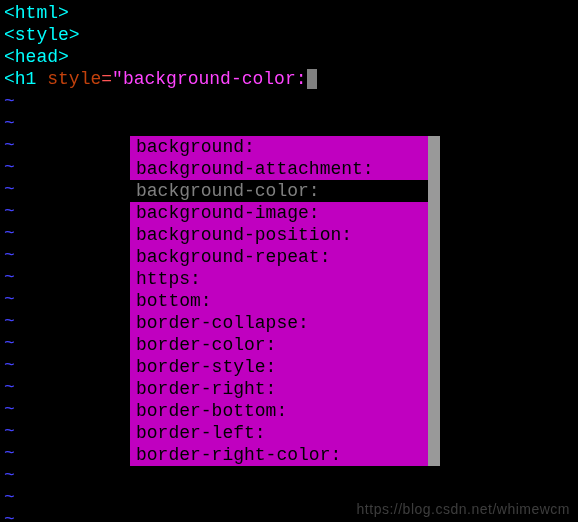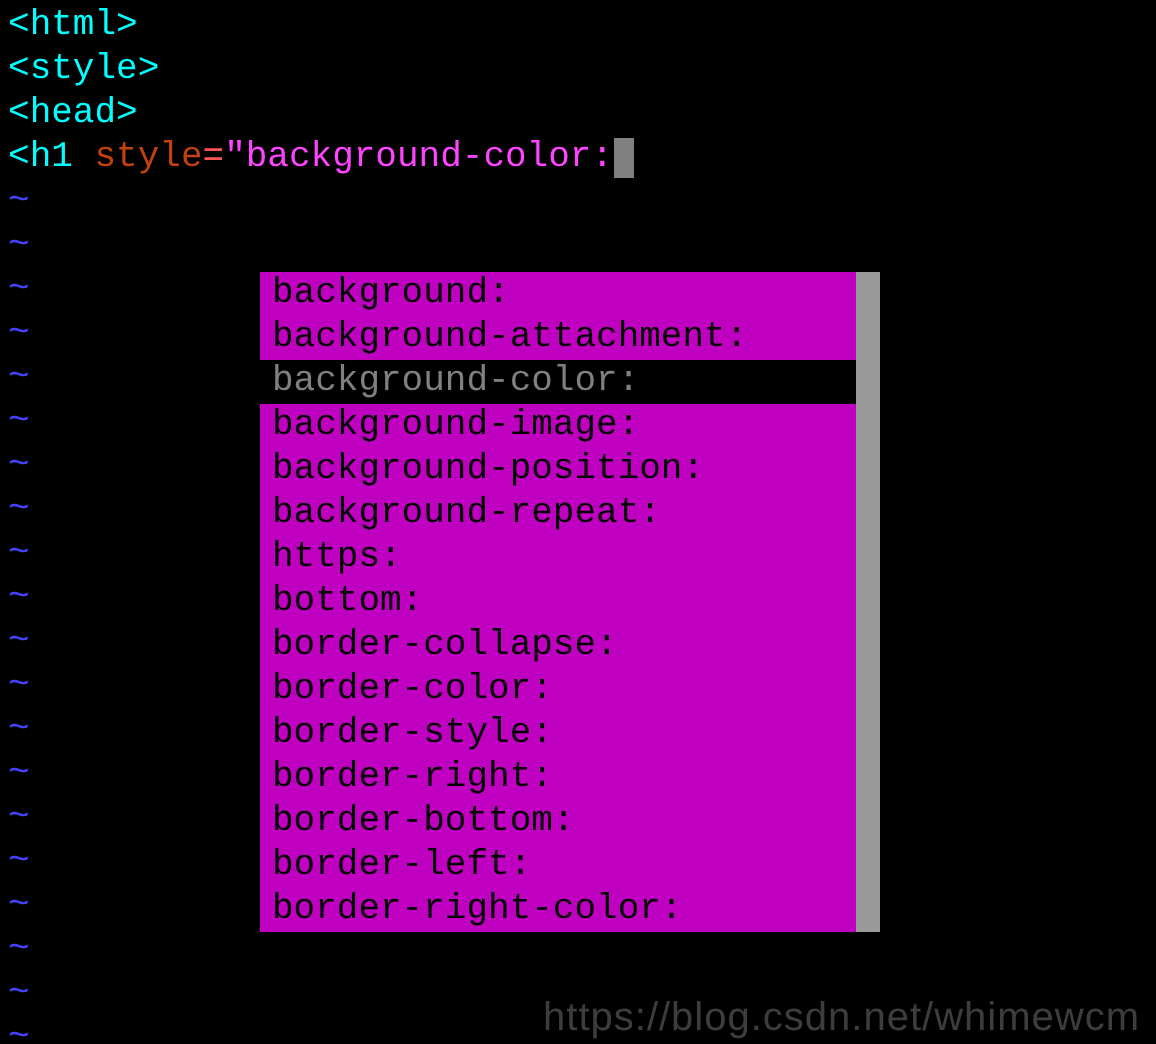--- a/index.html
+++ b/index.html
@@ -75,21 +75,21 @@
     }
     .scrollbar {
       width: 12px;
       background: #999999;
     }
     .watermark {
       position: absolute;
       bottom: 2px;
       right: 8px;
       color: #666666;
-      font-size: 20px;
+      font-size: 14px;
       font-family: sans-serif;
       opacity: 0.6;
       letter-spacing: 0.5px;
     }
   </style>
 </head>
 <body>
 
 <div class="editor">
   <div class="code-line"><span class="bracket">&lt;</span><span class="tag">html</span><span class="bracket">&gt;</span></div>

